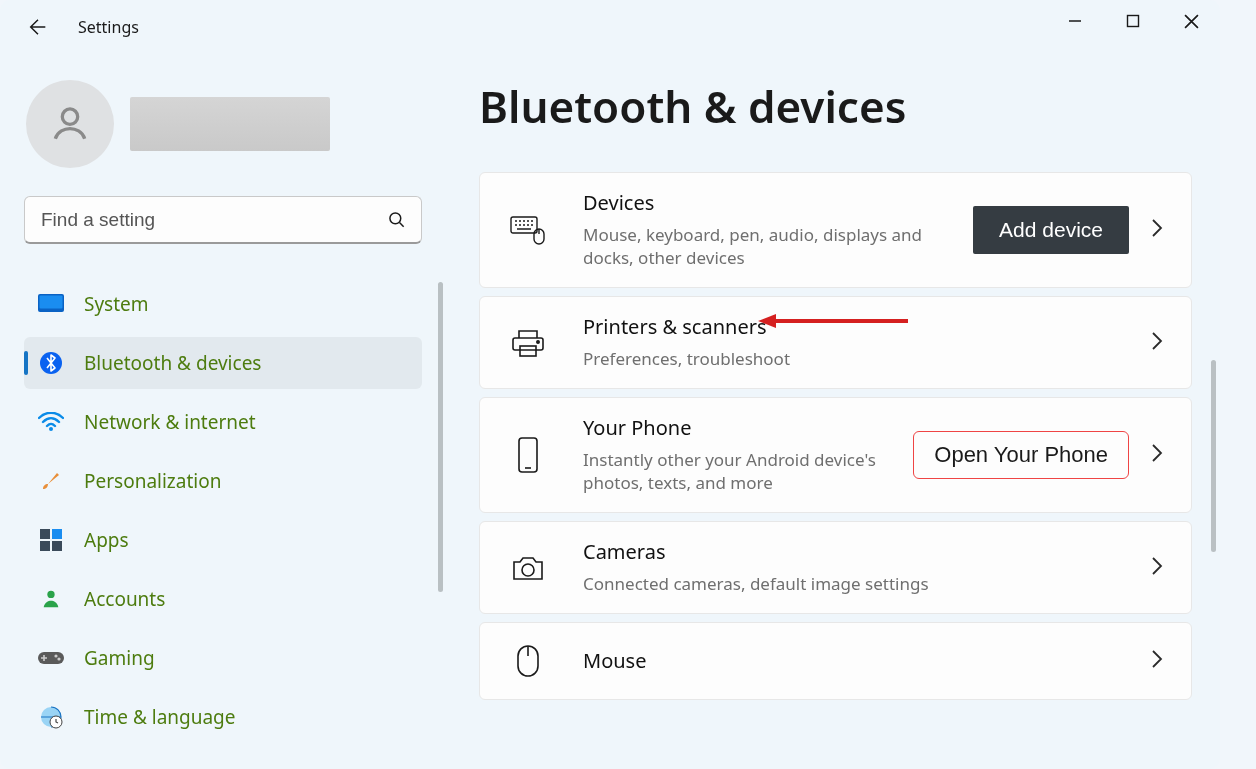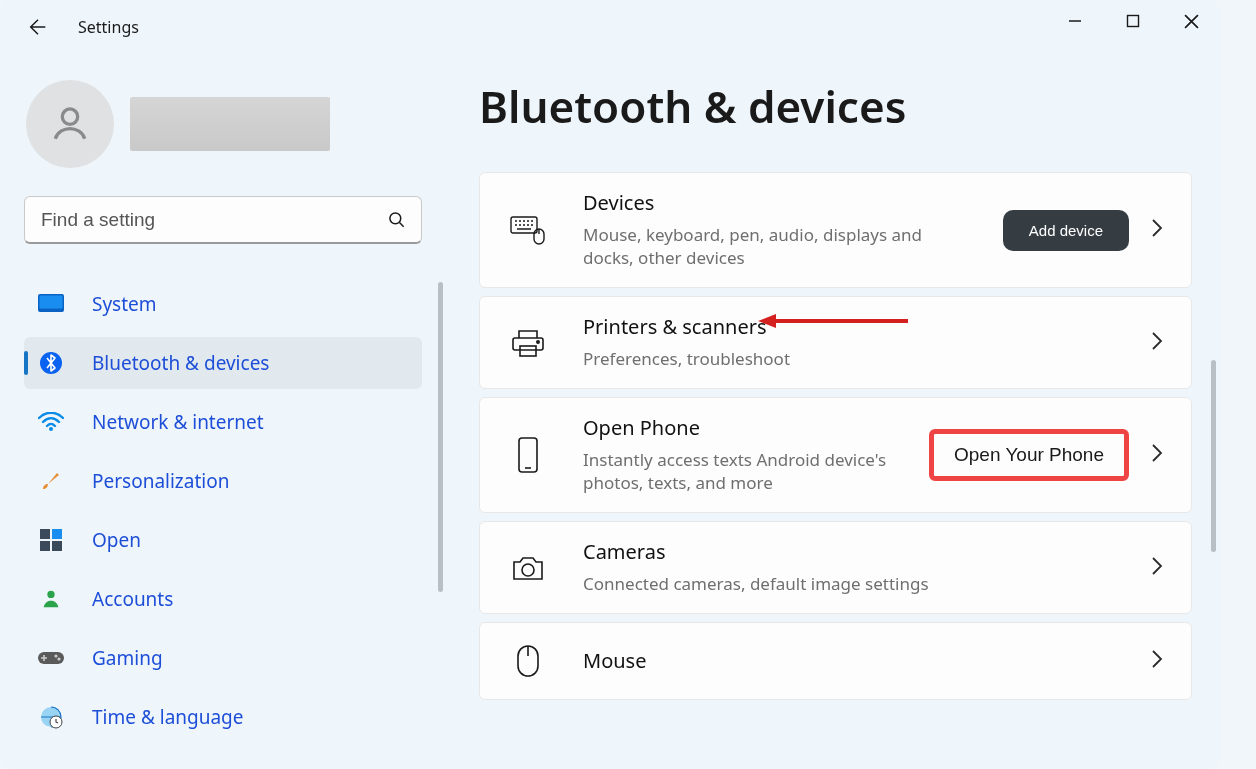--- a/index.html
+++ b/index.html
@@ -18,35 +18,35 @@
 .user-row{display:flex;align-items:center;gap:16px;margin:14px 0 28px 2px}
 .avatar{width:88px;height:88px;border-radius:50%;background:#dfe1e3;display:flex;align-items:center;justify-content:center}
 .username-placeholder{width:200px;height:54px;background:linear-gradient(180deg,#d5d5d5,#c9c9c9);border-radius:2px}
 
 .search{display:flex;align-items:center;width:398px;height:48px;background:#fdfdfd;border:1px solid #c9c9c9;border-bottom:2px solid #9a9a9a;border-radius:6px;padding:0 14px;box-sizing:border-box;margin-bottom:34px}
 .search input{flex:1;border:none;outline:none;font-size:19px;background:transparent;color:#555}
 .search input::placeholder{color:#555}
 
 .nav{display:flex;flex-direction:column;position:relative}
 .nav-scroll-track{position:absolute;right:12px;top:4px;width:5px;height:310px;background:#b9c0c3;border-radius:3px}
-.nav-item{display:flex;align-items:center;gap:28px;height:52px;padding-left:14px;border-radius:6px;width:398px;box-sizing:border-box;font-size:19px;color:#1d4ed8;margin-bottom:7px}
+.nav-item{display:flex;align-items:center;gap:20px;height:52px;padding-left:14px;border-radius:6px;width:398px;box-sizing:border-box;font-size:19px;color:#4d7c0f;margin-bottom:7px}
 .nav-item.selected{background:#e2e9ee;position:relative}
 .nav-item.selected::before{content:"";position:absolute;left:0;top:14px;bottom:14px;width:4px;border-radius:2px;background:#1574c4}
 .nav-icon{width:26px;height:26px;display:flex;align-items:center;justify-content:center}
 
 .page-title{font-size:44px;font-weight:600;margin:12px 0 36px 0}
 
 .card{background:#fdfdfd;border:1px solid #e7e7e7;border-radius:6px;display:flex;align-items:center;padding:18px 28px 18px 30px;margin-bottom:8px;gap:37px;min-height:0;position:relative}
 .card-icon{width:36px;height:40px;display:flex;align-items:center;justify-content:center;flex-shrink:0}
 .card-text{flex:1;min-width:0}
 .card-title{font-size:20px;color:#111;line-height:1.2}
 .card-sub{font-size:17px;color:#6f6f6f;margin-top:8px;max-width:360px}
 .card-actions{display:flex;align-items:center;gap:22px}
-.btn-dark{background:#353c42;color:#fff;border:none;border-radius:10px;font-size:15px;padding:12px 26px}
-.btn-light{background:#fdfdfd;color:#1a1a1a;border:5px solid #ef4444;border-radius:6px;font-size:19px;padding:10px 20px}
+.btn-dark{background:#353c42;color:#fff;border:none;border-radius:2px;font-size:21px;padding:12px 26px}
+.btn-light{background:#fdfdfd;color:#1a1a1a;border:1px solid #ef4444;border-radius:6px;font-size:22px;padding:10px 20px}
 .chev{font-size:18px;color:#3a3a3a}
 
 .arrow-annot{position:absolute;pointer-events:none}
 .main-scroll-track{position:absolute;right:4px;top:360px;width:5px;height:192px;background:#b9c0c3;border-radius:3px}
 </style>
 </head>
 <body>
 
 <div class="window">
 
@@ -140,21 +140,21 @@
 
         <div class="nav-item">
           <span class="nav-icon">
             <svg width="22" height="22" viewBox="0 0 22 22">
                 <rect x="0" y="0" width="10" height="10" fill="#3a4a5a"></rect>
                 <rect x="12" y="0" width="10" height="10" fill="#1a8df0"></rect>
                 <rect x="0" y="12" width="10" height="10" fill="#3a4a5a"></rect>
                 <rect x="12" y="12" width="10" height="10" fill="#3a4a5a"></rect>
               </svg>
           </span>
-          <span>Open</span>
+          <span>Apps</span>
         </div>
 
         <div class="nav-item">
           <span class="nav-icon">
             <svg width="22" height="22" viewBox="0 0 24 24">
                 <circle cx="12" cy="7" r="4" fill="#2aa34a"></circle>
                 <path d="M4 21c1-5 5-7 8-7s7 2 8 7z" fill="#2aa34a"></path>
               </svg>
           </span>
           <span>Accounts</span>
@@ -242,22 +242,22 @@
       </div>
 
       <div class="card">
         <div class="card-icon">
           <svg width="24" height="36" viewBox="0 0 24 36" fill="none" stroke="#1a1a1a" stroke-width="1.6">
               <rect x="3" y="1" width="18" height="34" rx="3"></rect>
               <path d="M9 31h6"></path>
             </svg>
         </div>
         <div class="card-text">
-          <div class="card-title">Open Phone</div>
-          <div class="card-sub">Instantly access texts Android device's photos, texts, and more</div>
+          <div class="card-title">Your Phone</div>
+          <div class="card-sub">Instantly other your Android device's photos, texts, and more</div>
         </div>
         <div class="card-actions">
           <button class="btn-light">Open Your Phone</button>
           <span class="chev">
             <svg width="12" height="18" viewBox="0 0 10 18" fill="none" stroke="#2a2a2a" stroke-width="1.8">
                 <path d="M1 1l8 8-8 8"></path>
               </svg>
           </span>
         </div>
       </div>

